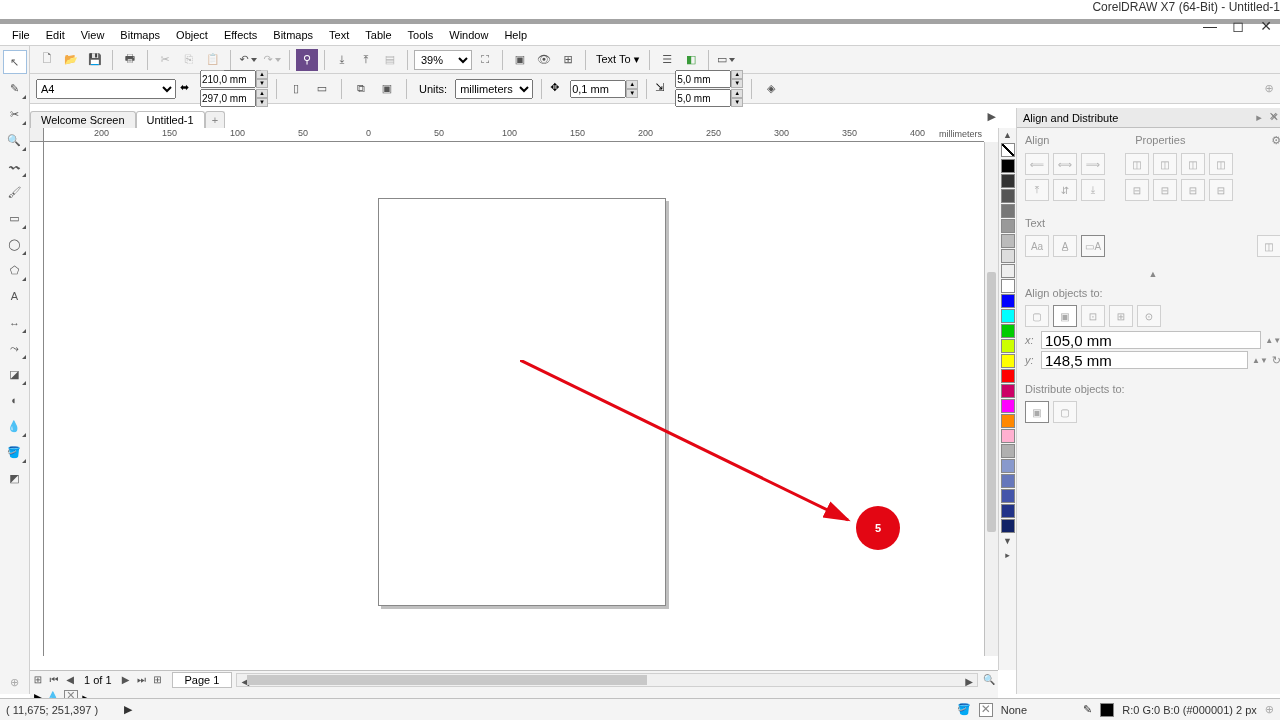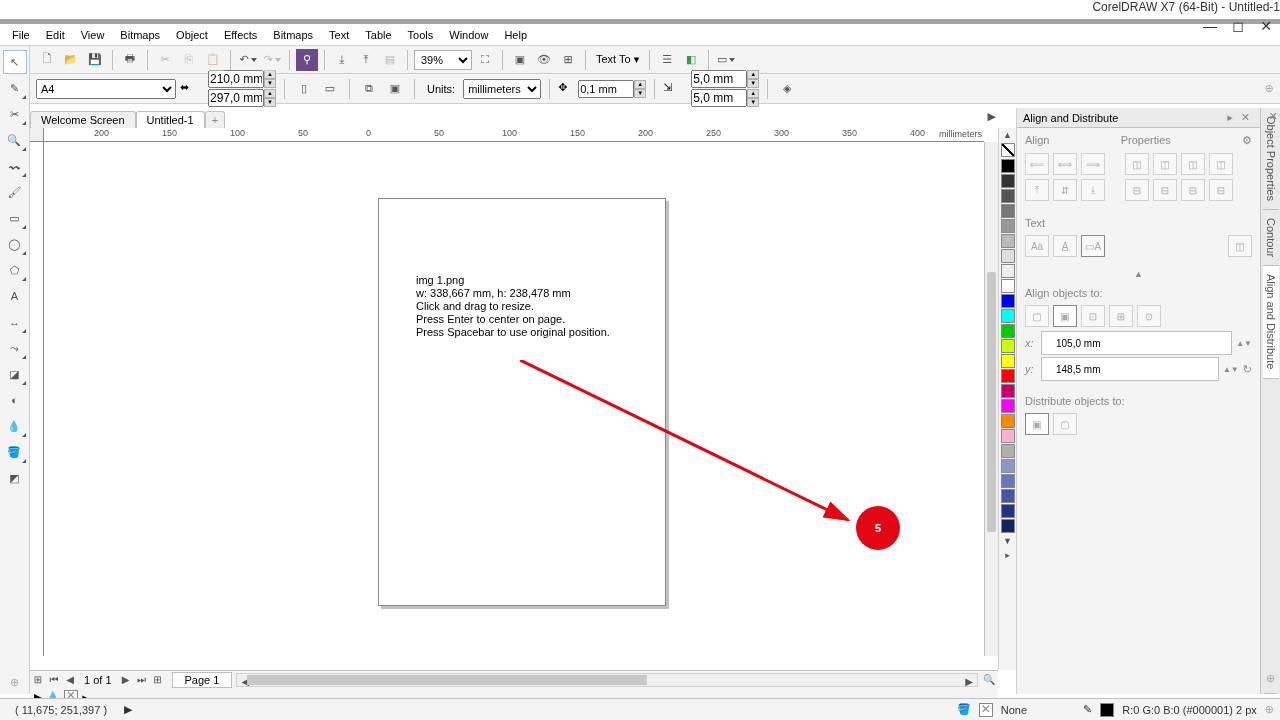--- a/index.html
+++ b/index.html
@@ -23,21 +23,21 @@
 .tsep { width: 1px; height: 20px; background: #c0c0c0; margin: 0 4px; }
 .toolbar-row select, .toolbar-row input[type=text] { height: 20px; font-size: 11px; border: 1px solid #b0b0b0; padding: 0 2px; background: #fff; }
 .zoom-select { width: 58px; }
 .snapto { padding: 0 4px; cursor: pointer; }
 .tbtn.dropdown::after { content: ""; display: inline-block; margin-left: 2px; border-left: 3px solid transparent; border-right: 3px solid transparent; border-top: 4px solid #555; }
 
 
 .propbar { height: 30px; display: flex; align-items: center; background: #f4f4f4; border-bottom: 1px solid #d0d0d0; padding-left: 36px; gap: 4px; }
 .propbar select { width: 140px; height: 20px; }
 .dim-group { display: flex; flex-direction: column; gap: 1px; }
-.dim-group input { width: 68px; height: 14px; font-size: 12px; margin-left: 8px; }
+.dim-group input { width: 68px; height: 14px; font-size: 10px; }
 .units-label { padding: 0 4px; }
 .spinner { display: inline-flex; align-items: center; }
 .spinner input { width: 56px; height: 18px; }
 .spinbtns { display: flex; flex-direction: column; }
 .spinbtns div { width: 12px; height: 9px; background: #e0e0e0; border: 1px solid #b0b0b0; font-size: 6px; line-height: 6px; text-align: center; cursor: pointer; }
 .ico { display: inline-block; width: 16px; height: 16px; }
 
 
 .doc-tabs { position: absolute; left: 30px; top: 108px; height: 20px; display: flex; align-items: flex-end; gap: 0; z-index: 5; }
 .doc-tab { padding: 2px 10px; border: 1px solid #c0c0c0; border-bottom: none; background: #f0f0f0; cursor: pointer; border-top-left-radius: 3px; border-top-right-radius: 3px; font-size: 11px; }
@@ -77,42 +77,42 @@
 .dock-main { flex: 1; display: flex; flex-direction: column; }
 .dock-title { height: 20px; display: flex; align-items: center; padding: 0 6px; background: #eaeaea; border-bottom: 1px solid #c0c0c0; font-size: 12px; }
 .dock-title .spacer { flex: 1; }
 .dock-title .close { cursor: pointer; padding: 0 4px; color: #888; }
 .dock-section { padding: 6px 8px; }
 .dock-section .hdr { color: #888; margin-bottom: 6px; display: flex; justify-content: space-between; }
 .icon-row { display: flex; gap: 4px; margin-bottom: 4px; }
 .icon-row .dbtn { width: 24px; height: 22px; border: 1px solid #d0d0d0; background: #f8f8f8; cursor: pointer; display: flex; align-items: center; justify-content: center; color: #aaa; font-size: 10px; }
 .field-row { display: flex; align-items: center; gap: 4px; margin: 2px 0; }
 .field-row label { width: 12px; color: #888; font-style: italic; }
-.field-row input { flex: 1; height: 24px; border: 1px solid #c0c0c0; padding: 0 14px; font-size: 10px; }
+.field-row input { flex: 1; height: 18px; border: 1px solid #c0c0c0; padding: 0 3px; font-size: 15px; }
 .dock-tabs { width: 20px; background: #eaeaea; border-left: 1px solid #c0c0c0; display: flex; flex-direction: column; align-items: center; }
 .dock-tabs .vtab { writing-mode: vertical-rl; padding: 8px 2px; font-size: 11px; color: #555; cursor: pointer; border-bottom: 1px solid #c0c0c0; }
 .dock-tabs .vtab.active { background: #fff; }
 .collapse-arrow { text-align: center; color: #888; cursor: pointer; padding: 2px; font-size: 9px; }
 
 
 .page-nav { position: absolute; left: 30px; right: 282px; bottom: 32px; height: 18px; display: flex; align-items: center; background: #f4f4f4; border-top: 1px solid #c0c0c0; }
 .page-nav .nbtn { width: 16px; height: 16px; display: flex; align-items: center; justify-content: center; cursor: pointer; color: #555; font-size: 10px; }
 .page-nav .pcount { padding: 0 6px; font-size: 11px; }
 .page-nav .ptab { padding: 1px 12px; border: 1px solid #c0c0c0; background: #fff; margin-left: 6px; font-size: 11px; cursor: pointer; }
 .page-nav .hscroll { flex: 1; height: 14px; background: #f0f0f0; margin: 0 4px; border: 1px solid #d0d0d0; position: relative; }
 .page-nav .hscroll .hthumb { position: absolute; left: 10px; width: 400px; top: 1px; bottom: 1px; background: #c8c8c8; }
 
 
 .colorwell-row { position: absolute; left: 30px; right: 282px; bottom: 14px; height: 18px; display: flex; align-items: center; background: #f4f4f4; padding: 0 4px; gap: 4px; }
 .colorwell-row .cw { width: 14px; height: 14px; border: 1px solid #888; cursor: pointer; }
 .colorwell-row .hint { flex: 1; text-align: center; color: #aaa; font-style: italic; font-size: 11px; }
 
 
 .statusbar { position: absolute; left: 0; right: 0; bottom: 0; height: 22px; background: #f4f4f4; border-top: 1px solid #c0c0c0; display: flex; align-items: center; padding: 0 6px; gap: 8px; font-size: 11px; color: #333; }
-.statusbar .coords { width: 110px; text-align: center; }
+.statusbar .coords { width: 110px; }
 .statusbar .flex { flex: 1; }
 .statusbar .fill-sw, .statusbar .outline-sw { width: 14px; height: 14px; border: 1px solid #888; display: inline-block; vertical-align: middle; }
 .statusbar .none-x { background: #fff; position: relative; }
 .statusbar .none-x::after { content: "✕"; position: absolute; left: 1px; top: -2px; font-size: 12px; color: #888; }
 
 
 .tab-nav-right { position: absolute; right: 284px; top: 110px; font-size: 11px; color: #555; cursor: pointer; z-index: 6; }
 .docker-close-all { position: absolute; right: 2px; top: 110px; font-size: 11px; color: #888; cursor: pointer; z-index: 6; }
 </style>
 </head>
@@ -284,25 +284,20 @@
       <span class="tick" style="left: 526px;">150</span>
       <span class="tick" style="left: 594px;">200</span>
       <span class="tick" style="left: 662px;">250</span>
       <span class="tick" style="left: 730px;">300</span>
       <span class="tick" style="left: 798px;">350</span>
       <span class="tick" style="left: 866px;">400</span>
     </div>
   <div class="ruler-v"></div>
   <div class="canvas-inner">
     <div class="page"></div>
-    <div class="hint-text"><span>img 1.png</span>
-<span>w: 338,667 mm, h: 238,478 mm</span>
-<span>Click and drag to resize.</span>
-<span>Press Enter to center on page.</span>
-<span>Press Spacebar to use original position.</span></div>
     <svg class="arrow-line">
         <defs>
           <marker id="ah" markerWidth="10" markerHeight="10" refX="8" refY="3" orient="auto">
             <path d="M0,0 L0,6 L9,3 z" fill="#e30613"></path>
           </marker>
         </defs>
         <line x1="0" y1="0" x2="328" y2="160" stroke="#e30613" stroke-width="3" marker-end="url(#ah)"></line>
       </svg>
     <div class="red-circle">
         <span>5</span>

